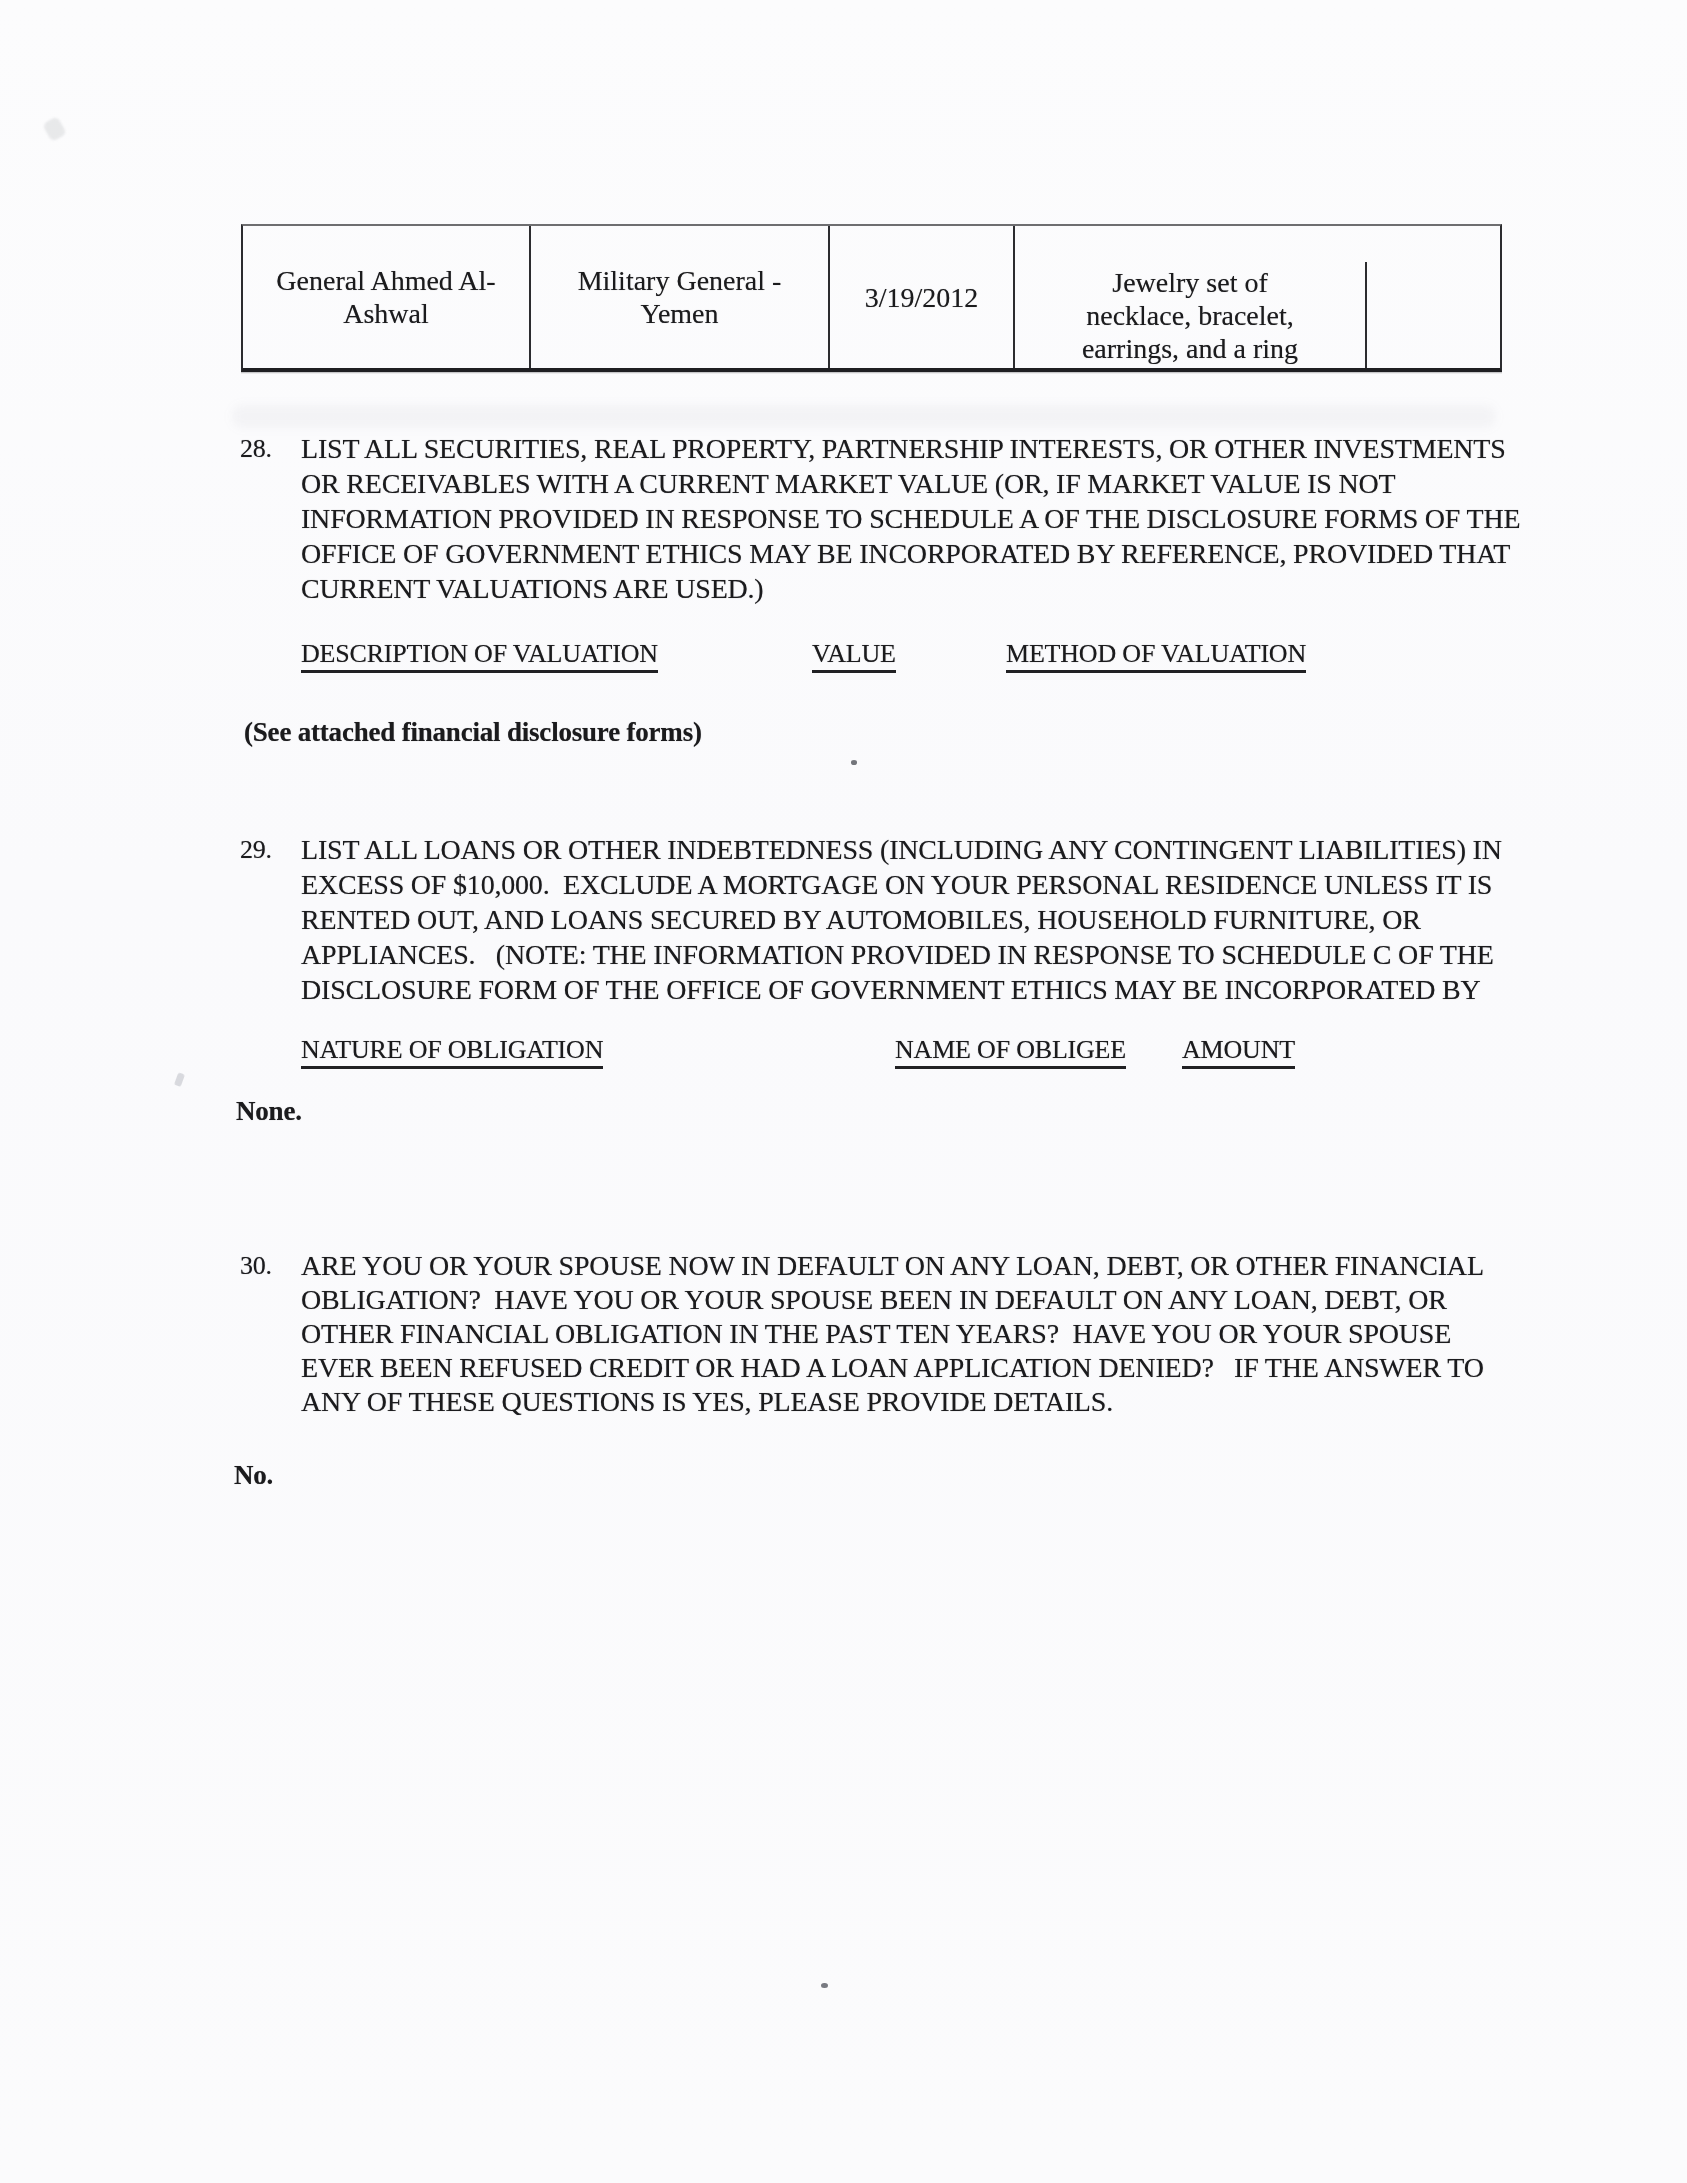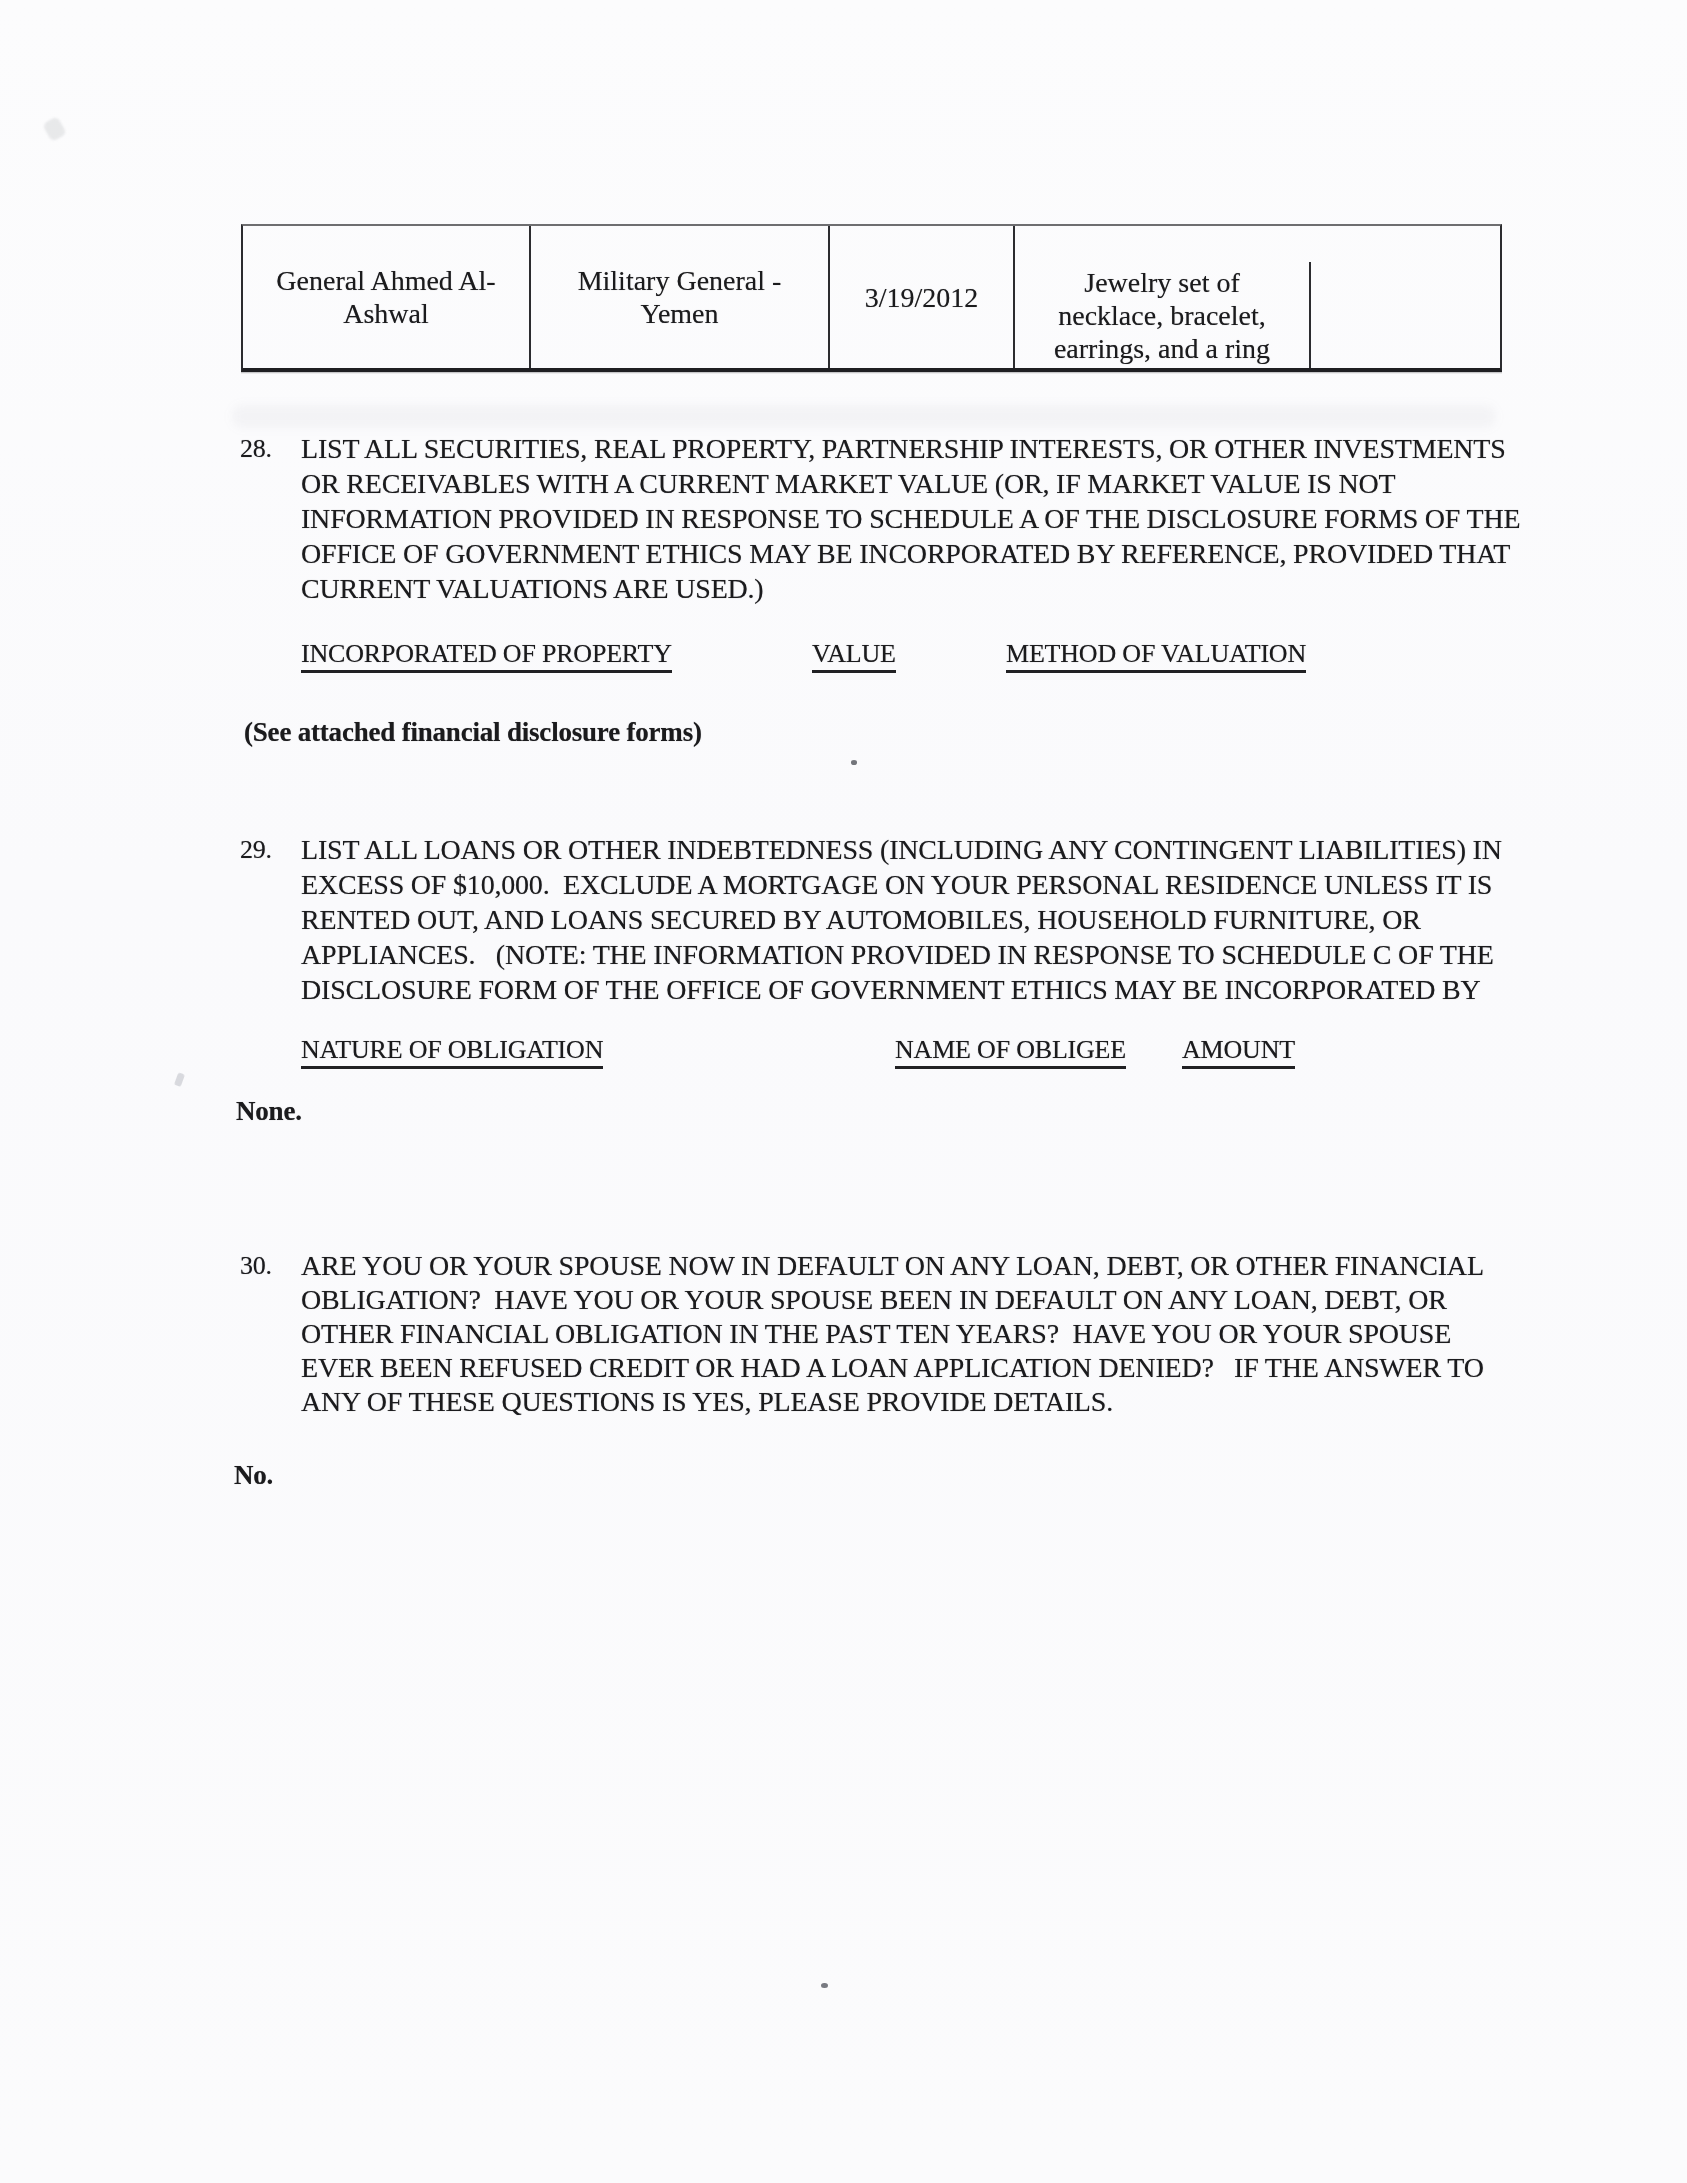--- a/index.html
+++ b/index.html
@@ -35,21 +35,21 @@
     box-sizing: border-box;
     font-size: 28px; line-height: 33px;
     text-align: center;
     text-shadow: 0 0 0.7px rgba(25,25,30,0.5);
     white-space: pre;
   }
   .cell:last-child { border-right: none; }
   .c0 { width: 288px; }
   .c1 { width: 299px; }
   .c2 { width: 185px; }
-  .c3 { width: 296px; margin-top: 36px; }
+  .c3 { width: 352px; margin-top: 36px; }
   .c4 { width: 190px; }
   
   .q { position: absolute; left: 240px; }
   .qnum {
     position: absolute; left: 0; top: 0;
     font-size: 26px; line-height: 35px;
     letter-spacing: -0.2px;
     text-shadow: 0 0 0.8px rgba(20,20,25,0.5);
   }
   .qlines { position: absolute; left: 61px; top: 0; width: 1197px; }
@@ -115,21 +115,21 @@
     <span class="qnum">28.</span>
     <div class="qlines">
       <div class="qline">LIST ALL SECURITIES, REAL PROPERTY, PARTNERSHIP INTERESTS, OR OTHER INVESTMENTS</div>
       <div class="qline">OR RECEIVABLES WITH A CURRENT MARKET VALUE (OR, IF MARKET VALUE IS NOT</div>
       <div class="qline">INFORMATION PROVIDED IN RESPONSE TO SCHEDULE A OF THE DISCLOSURE FORMS OF THE</div>
       <div class="qline">OFFICE OF GOVERNMENT ETHICS MAY BE INCORPORATED BY REFERENCE, PROVIDED THAT</div>
       <div class="qline">CURRENT VALUATIONS ARE USED.)</div>
     </div>
   </div>
 
-  <div class="hdr" style="left:301px; top:640px;">INCORPORATED OF PROPERTY</div>
+  <div class="hdr" style="left:301px; top:640px;">DESCRIPTION OF VALUATION</div>
   <div class="hdr" style="left:812px; top:640px;">VALUE</div>
   <div class="hdr" style="left:1006px; top:640px;">METHOD OF VALUATION</div>
 
   <div class="bold-note" style="left:236px; top:716px;margin-left:8px;">(See attached financial disclosure forms)</div>
 
   <div class="dot" style="left:851px; top:760px; width:6px; height:4.6px; background:rgba(70,72,80,0.75);"></div>
 
   <div class="q" style="top:832px; height:212px; width:1264px;">
     <span class="qnum">29.</span>
     <div class="qlines">

